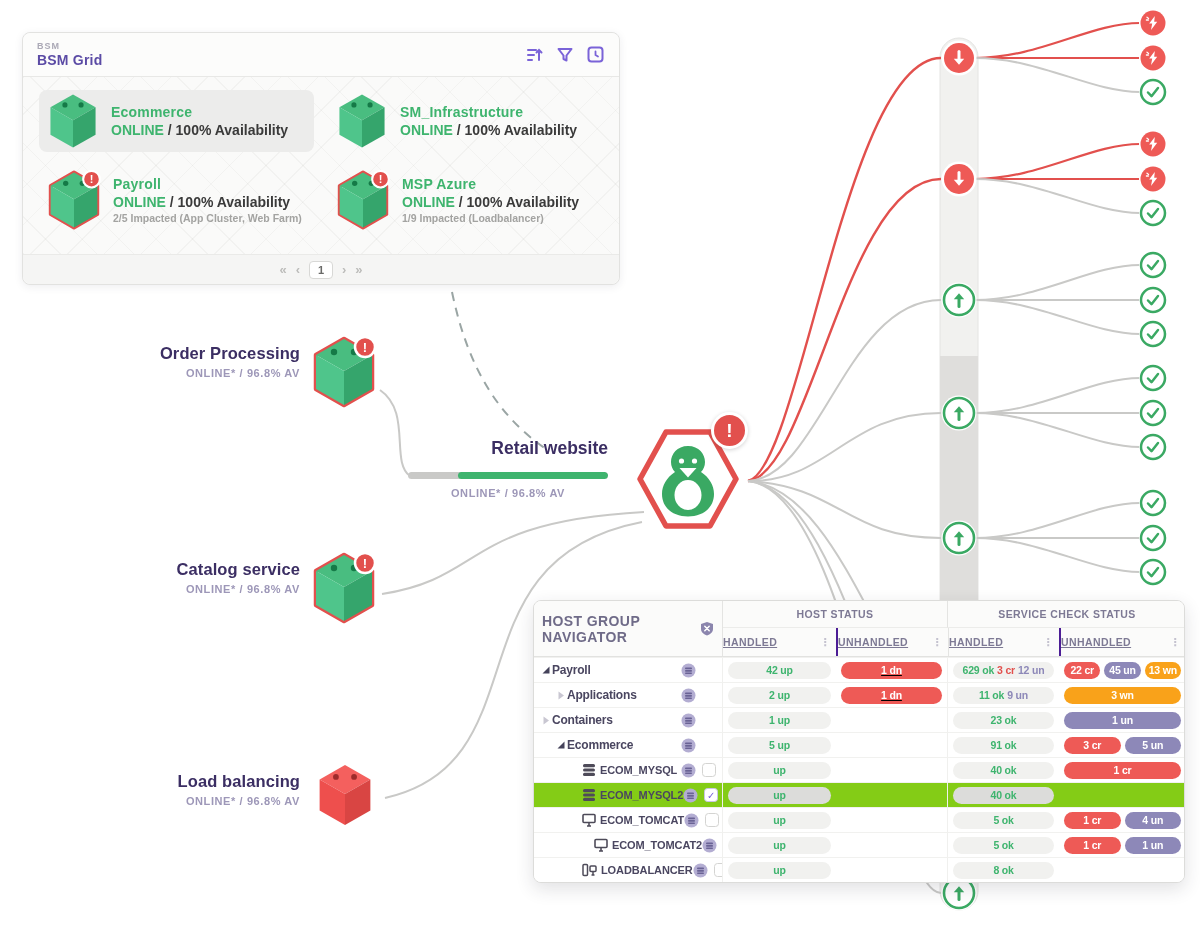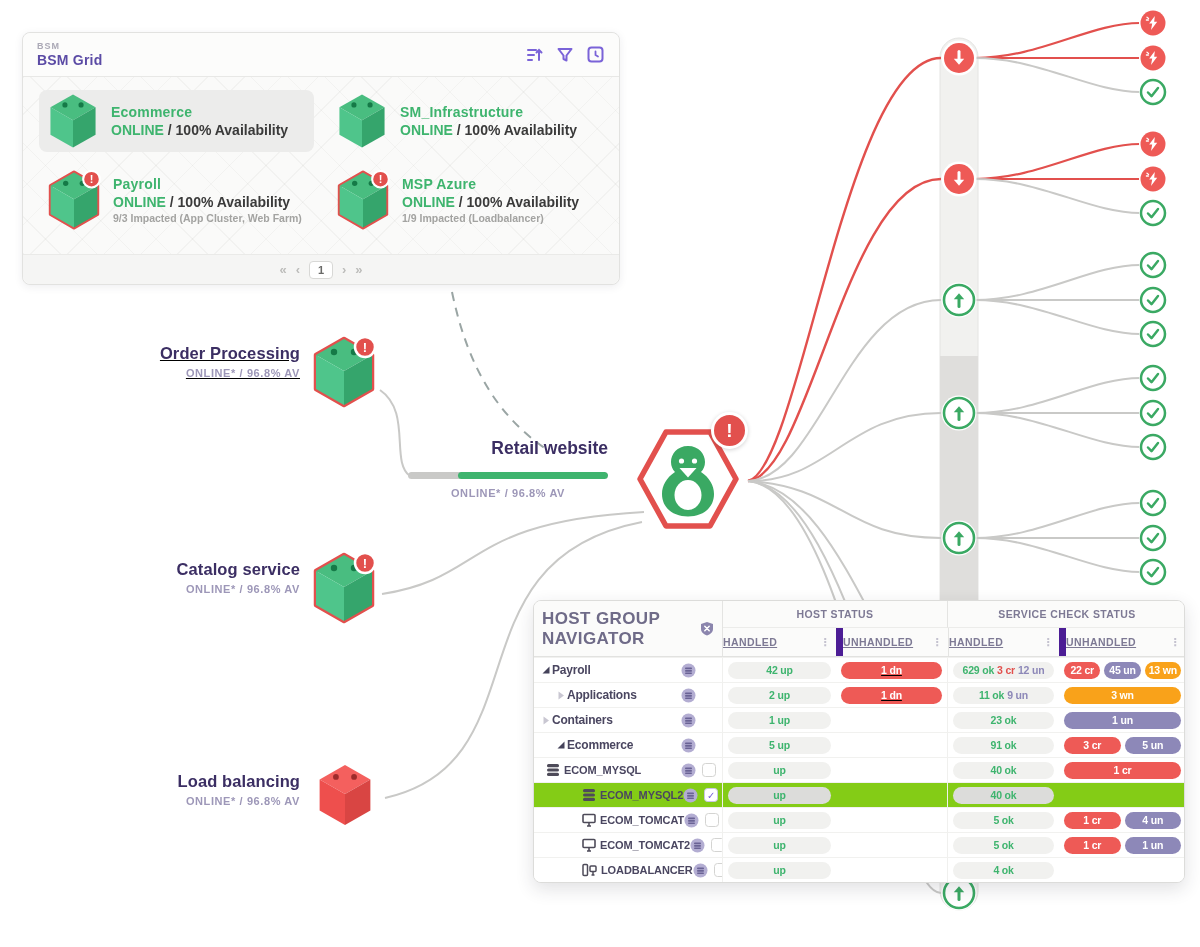--- a/index.html
+++ b/index.html
@@ -61,30 +61,30 @@
     z-index:3; }
 
   
   #nav-table { position:absolute; left:533px; top:600px; width:652px; z-index:4;
     background:#fff; border:1px solid #dcdcda; border-radius:8px;
     box-shadow:0 6px 18px rgba(40,40,60,.14); overflow:hidden; }
   .nav-head { display:grid; grid-template-columns:189px 113px 112px 111px 127px; grid-template-rows:27px 28px;
     background:#fbfbfa; border-bottom:1px solid #e2e2e0; }
   .h-nav { grid-row:1/3; display:flex; align-items:center; padding:0 8px;
     border-right:1px solid #e4e4e2; }
-  .h-nav-title { font-size:17px; font-weight:800; color:#6f6b88; letter-spacing:.4px; }
+  .h-nav-title { font-size:14px; font-weight:800; color:#6f6b88; letter-spacing:.4px; }
   .h-shield { margin-left:auto; display:flex; align-items:center; cursor:pointer; }
   .h-group { display:flex; align-items:center; justify-content:center;
     font-size:10.5px; font-weight:800; color:#7d7994; letter-spacing:.4px;
     border-bottom:1px solid #ececea; }
   .h-group.hs { grid-column:2/4; border-right:1px solid #e4e4e2; }
   .h-group.scs { grid-column:4/6; }
   .h-sub { display:flex; align-items:center; justify-content:flex-start; position:relative;
     font-size:10.5px; font-weight:800; color:#7d7994; letter-spacing:.4px;text-decoration:underline; }
-  .h-sub + .h-sub { border-left:7px solid #4c1d95; }
+  .h-sub + .h-sub { border-left:2px solid #4c1d95; }
   .h-sub.split { border-left:1px solid #e4e4e2; }
   .kebab { position:absolute; right:5px; top:50%; transform:translateY(-50%);
     font-size:11px; color:#c4c2cf; font-weight:700; cursor:pointer; }
 
   .nav-row { display:grid; grid-template-columns:189px 113px 112px 111px 127px; height:25px;
     border-top:1px solid #f1f1ef; background:#fff; cursor:pointer; }
   .nav-row.selected { background:#84cc16; }
   .cell { display:flex; align-items:center; }
   .cell.c-tree { padding-right:6px; border-right:1px solid #f0f0ee; overflow:hidden; }
   .cell.c-pill { padding:0 5px; gap:4px; }
@@ -330,21 +330,21 @@
           <polygon points="4,19 32,35 32,69 4,53" fill="#4fc58b"></polygon>
           <polygon points="60,19 60,53 32,69 32,35" fill="#35a56c"></polygon>
           <circle cx="22" cy="16" r="3.2" fill="#157a47"></circle>
             <circle cx="42" cy="16" r="3.2" fill="#157a47"></circle>
           <circle cx="53" cy="11" r="10" fill="#e2504d" stroke="#fff" stroke-width="2.5"></circle>
           <text x="53" y="15.5" text-anchor="middle" font-size="13" font-weight="900" fill="#fff">!</text>
         </svg>
         <div class="tile-text">
           <span class="tile-name">Payroll</span>
           <span class="tile-status-line"><span class="st-online">ONLINE</span><span> / </span><span>100% Availability</span></span>
-          <span class="tile-impacted">9/3 Impacted (App Cluster, Web Farm)</span>
+          <span class="tile-impacted">2/5 Impacted (App Cluster, Web Farm)</span>
         </div>
       </div>
 
       <div class="bsm-tile">
         <svg width="54" height="60" viewBox="0 0 64 72">
           <polygon points="32,3 60,19 60,53 32,69 4,53 4,19" fill="none" stroke="#e2504d" stroke-width="4.5" stroke-linejoin="round"></polygon>
           <polygon points="32,3 60,19 32,35 4,19" fill="#49bd80"></polygon>
           <polygon points="4,19 32,35 32,69 4,53" fill="#4fc58b"></polygon>
           <polygon points="60,19 60,53 32,69 32,35" fill="#35a56c"></polygon>
           <circle cx="22" cy="16" r="3.2" fill="#157a47"></circle>
@@ -362,21 +362,21 @@
 
     <div class="bsm-footer">
       <span class="pg-btn">«</span>
       <span class="pg-btn">‹</span>
       <span class="pg-page">1</span>
       <span class="pg-btn">›</span>
       <span class="pg-btn">»</span>
     </div>
   </div>
 
-  <div class="svc-label-block" style="left:90px; top:344px;text-decoration:underline;">
+  <div class="svc-label-block" style="left:90px; top:344px;">
     <div class="svc-name">Order Processing</div>
     <div class="svc-status">ONLINE* / 96.8% AV</div>
   </div>
   <svg class="svc-cube" style="left:312px; top:336px;" width="64" height="72" viewBox="0 0 64 72">
     <polygon points="32,3 60,19 60,53 32,69 4,53 4,19" fill="none" stroke="#e2504d" stroke-width="4.5" stroke-linejoin="round"></polygon>
     <polygon points="32,3 60,19 32,35 4,19" fill="#49bd80"></polygon>
     <polygon points="4,19 32,35 32,69 4,53" fill="#4fc58b"></polygon>
     <polygon points="60,19 60,53 32,69 32,35" fill="#35a56c"></polygon>
     <circle cx="22" cy="16" r="3.2" fill="#157a47"></circle>
       <circle cx="42" cy="16" r="3.2" fill="#157a47"></circle>
@@ -600,21 +600,21 @@
             <span class="pill light">
               <span class="t-green">91 ok</span>
             </span>
           </div>
           <div class="cell c-pill ">
             <span class="pill red">3 cr</span>
             <span class="pill purple">5 un</span>
           </div>
         </div>
         <div class="nav-row">
-          <div class="cell c-tree" style="">
+          <div class="cell c-tree" style="padding-left: 36px;">
             <span class="expander"></span>
             <span class="host-ic">
               <svg width="14" height="14" viewBox="0 0 14 14" fill="#4e4b59">
                 <rect x="1" y="1" width="12" height="3.2" rx="1.5"></rect>
                 <rect x="1" y="5.4" width="12" height="3.2" rx="1.5"></rect>
                 <rect x="1" y="9.8" width="12" height="3.2" rx="1.5"></rect>
               </svg>
             </span>
             <span class="row-label host">ECOM_MYSQL</span>
             <span class="circle-ic">
@@ -712,21 +712,21 @@
             <span class="pill light">
               <span class="t-green">5 ok</span>
             </span>
           </div>
           <div class="cell c-pill ">
             <span class="pill red">1 cr</span>
             <span class="pill purple">4 un</span>
           </div>
         </div>
         <div class="nav-row">
-          <div class="cell c-tree" style="padding-left: 36px;">
+          <div class="cell c-tree" style="padding-left: 48px;">
             <span class="expander"></span>
             <span class="host-ic">
               <svg width="14" height="14" viewBox="0 0 14 14" fill="none" stroke="#4e4b59" stroke-width="1.6">
                 <rect x="1" y="1.5" width="12" height="8" rx="1"></rect>
                 <path d="M5,13 h4 M7,9.5 v3"></path>
               </svg>
             </span>
             <span class="row-label host">ECOM_TOMCAT2</span>
             <span class="circle-ic">
               <svg width="15" height="15" viewBox="0 0 15 15">
@@ -780,21 +780,21 @@
             </span>
           </div>
           <div class="cell c-pill ">
             <span class="pill light">
               <span class="t-green">up</span>
             </span>
           </div>
           <div class="cell c-pill bR"></div>
           <div class="cell c-pill ">
             <span class="pill light">
-              <span class="t-green">4 ok</span>
+              <span class="t-green">8 ok</span>
             </span>
           </div>
           <div class="cell c-pill "></div>
         </div>
       </div>
   </div>
 
 </div>
 
 </body></html>

